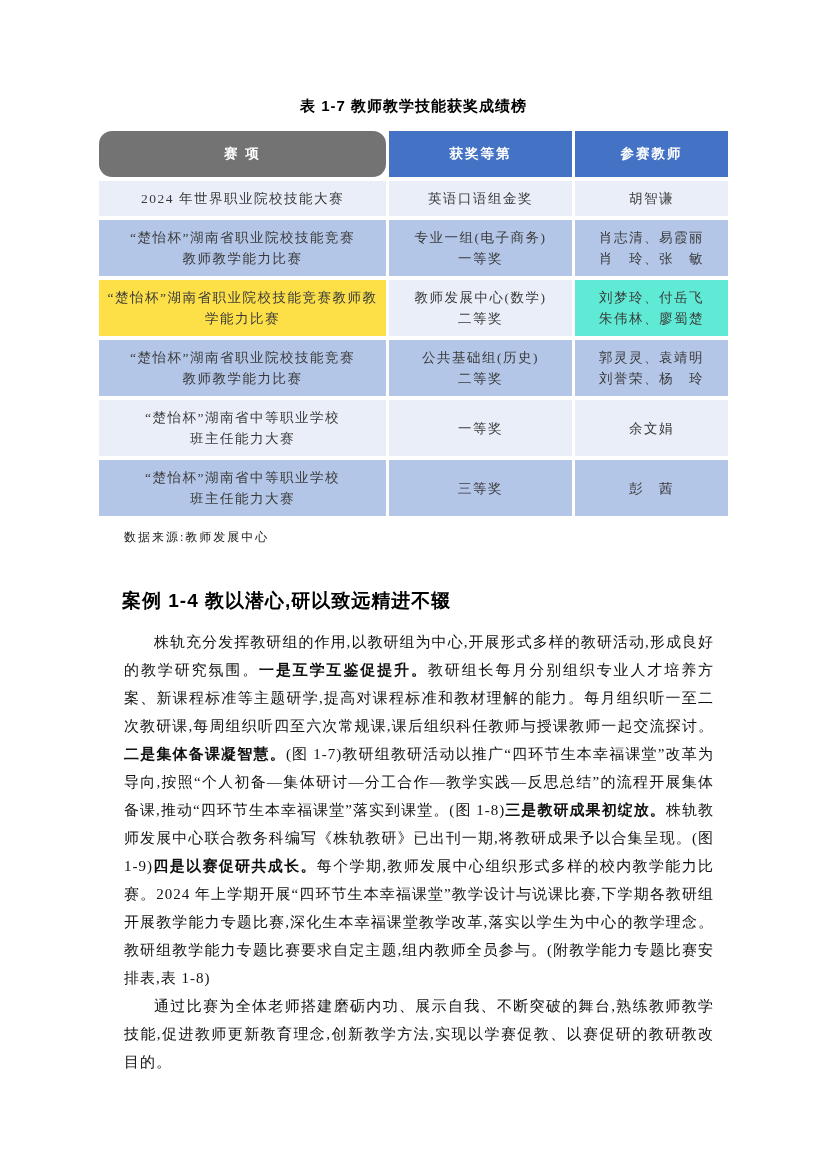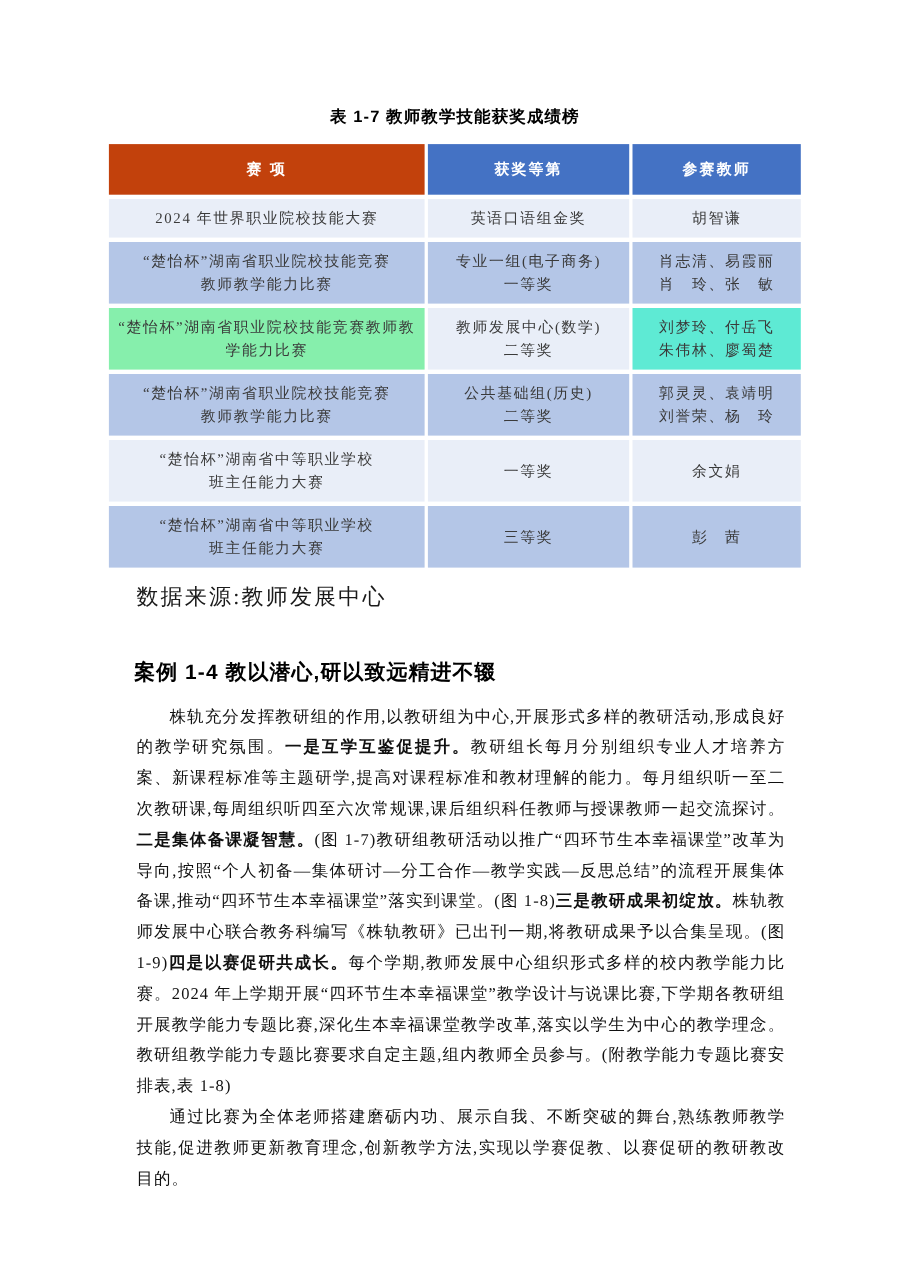--- a/index.html
+++ b/index.html
@@ -43,21 +43,21 @@
     padding: 7px 4px;
     font-size: 13.5px;
     letter-spacing: 1.5px;
     line-height: 21px;
     text-align: center;
     vertical-align: middle;
     color: #3a3a3a;
   }
   .source-note {
     margin: 9px 0 0 124px;
-    font-size: 20px;
+    font-size: 12px;
     letter-spacing: 2px;
     color: #1a1a1a;
   }
   .case-heading {
     margin: 42px 0 0 122px;
     font-family: "Liberation Sans", sans-serif;
     font-weight: bold;
     font-size: 19px;
     letter-spacing: 1px;
     color: #000000;
@@ -94,21 +94,21 @@
   <div class="table-title">表 1-7 教师教学技能获奖成绩榜</div>
 
   <table class="awards">
     <colgroup>
       <col style="width:287px">
       <col style="width:183px">
       <col style="width:153px">
     </colgroup>
     <thead>
       <tr id="headerRow">
-          <th style="background: #c2410c; color: rgb(255, 255, 255);">赛  项</th>
+          <th style="background: #737373; color: rgb(255, 255, 255); border-radius: 13px;">赛  项</th>
           <th style="background: rgb(68, 114, 196); color: rgb(255, 255, 255);">获奖等第</th>
           <th style="background: rgb(68, 114, 196); color: rgb(255, 255, 255);">参赛教师</th>
         </tr>
     </thead>
     <tbody id="bodyRows">
         <tr>
           <td style="background: rgb(233, 238, 248);">
             <div>2024 年世界职业院校技能大赛</div>
           </td>
           <td style="background: rgb(233, 238, 248);">
@@ -126,21 +126,21 @@
           <td style="background: rgb(180, 198, 231);">
             <div>专业一组(电子商务)</div>
             <div>一等奖</div>
           </td>
           <td style="background: rgb(180, 198, 231);">
             <div>肖志清、易霞丽</div>
             <div>肖　玲、张　敏</div>
           </td>
         </tr>
         <tr>
-          <td style="background: #86efac;">
+          <td style="background: #fde047;">
             <div>“楚怡杯”湖南省职业院校技能竞赛教师教</div>
             <div>学能力比赛</div>
           </td>
           <td style="background: rgb(233, 238, 248);">
             <div>教师发展中心(数学)</div>
             <div>二等奖</div>
           </td>
           <td style="background: #5eead4;">
             <div>刘梦玲、付岳飞</div>
             <div>朱伟林、廖蜀楚</div>

